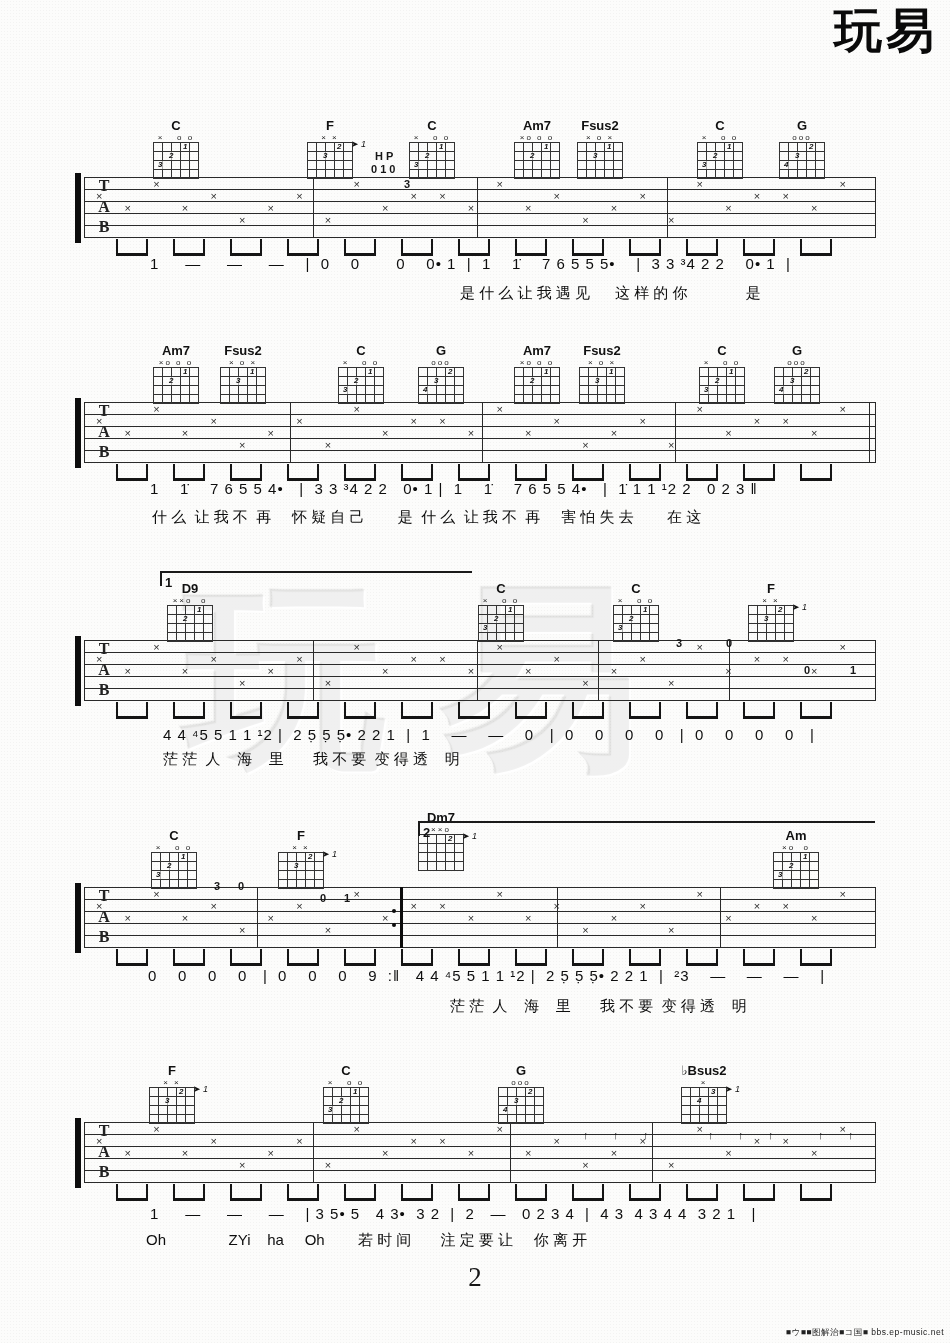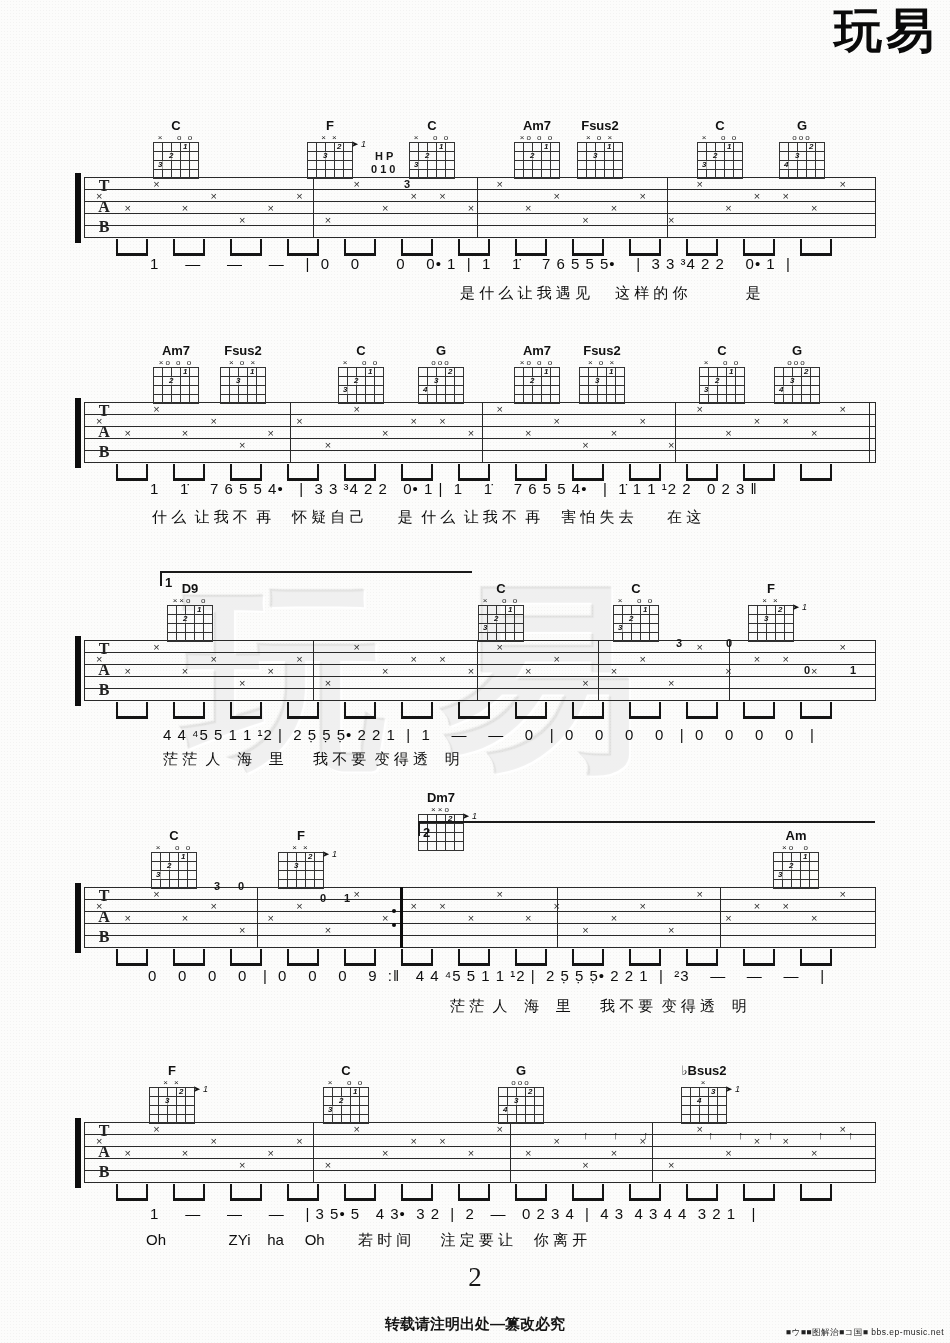--- a/index.html
+++ b/index.html
@@ -480,21 +480,21 @@
         </div>
         <div class="chord" style="left: 275px; top: 829px;">
           <div class="cname">F</div>
           <div class="cmark">× ×</div>
           <div class="cgrid">
             <div class="fing" style="left: 29px; top: 1px;">2</div>
             <div class="fing" style="left: 15px; top: 10px;">3</div>
             <div class="barre">➤ 1</div>
           </div>
         </div>
-        <div class="chord" style="left: 415px; top: 791px;">
+        <div class="chord" style="left: 415px; top: 811px;">
           <div class="cname">Dm7</div>
           <div class="cmark">××o</div>
           <div class="cgrid">
             <div class="fing" style="left: 29px; top: 1px;">2</div>
             <div class="barre">➤ 1</div>
           </div>
         </div>
         <div class="chord" style="left: 770px; top: 829px;">
           <div class="cname">Am</div>
           <div class="cmark">×o  o</div>
@@ -607,15 +607,14 @@
         <div class="ann" style="left: 738px; top: 1130px;">↑</div>
         <div class="ann" style="left: 768px; top: 1130px;">↑</div>
         <div class="ann" style="left: 818px; top: 1130px;">↑</div>
         <div class="ann" style="left: 848px; top: 1130px;">↑</div>
         <div class="mel" style="left: 150px; top: 1205px;">1     —     —     —    | 3 5• 5   4 3•  3 2  |  2   —   0 2 3 4  |  4 3  4 3 4 4  3 2 1   |</div>
         <div class="lyr" style="left: 146px; top: 1231px;">Oh               ZYi    ha     Oh        若 时 间       注 定 要 让     你 离 开</div>
       </div>
     </div>
 
   <div class="pgnum">2</div>
-  <div class="notice">转载请注明出处—篡改必究</div>
   <div class="misc">■ウ■■图解治■コ国■ bbs.ep-music.net</div>
 </div>
 
 </body></html>

